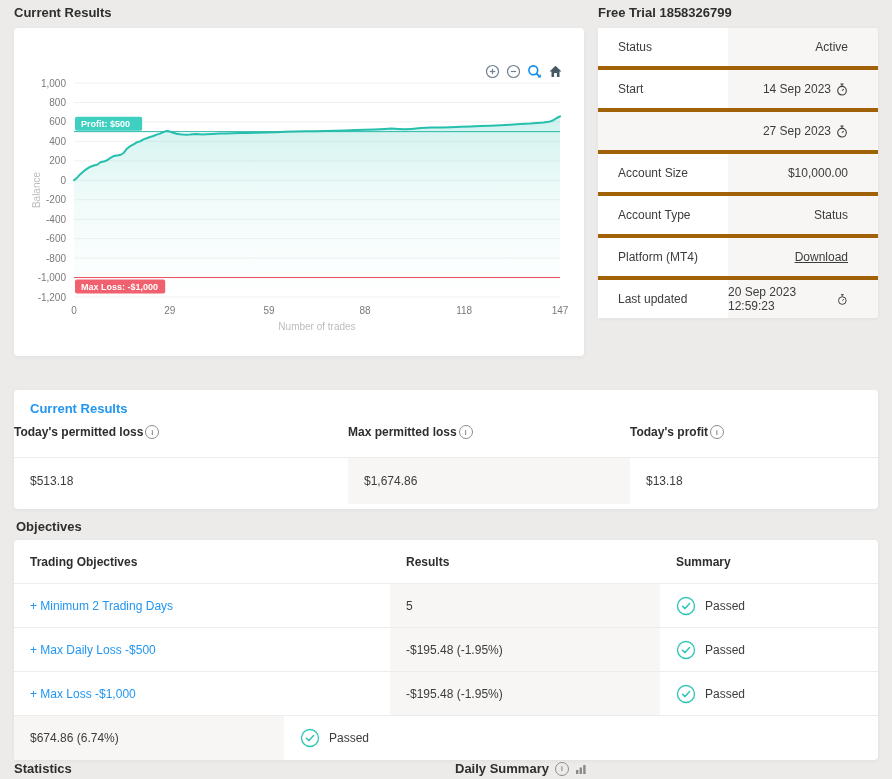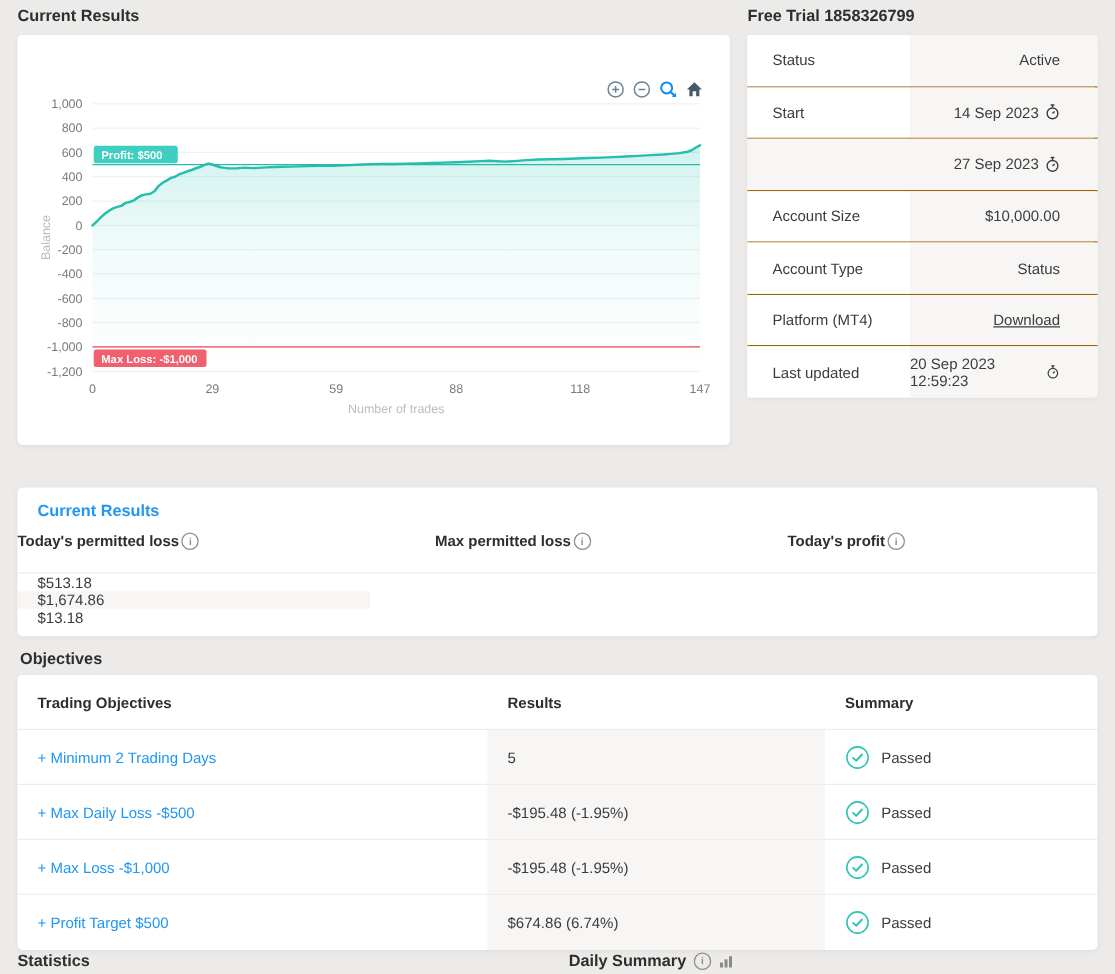--- a/index.html
+++ b/index.html
@@ -9,32 +9,32 @@
   .sec-title{position:absolute;font-size:13px;font-weight:bold;color:#2e2e2e;}
 
   
   #chart-card{left:14px;top:28px;width:570px;height:328px;}
   #chart-toolbar{position:absolute;top:35px;right:21px;display:flex;gap:5px;align-items:center;z-index:2;}
   #chart-toolbar .tbtn{width:16px;height:16px;cursor:pointer;display:flex;align-items:center;justify-content:center;}
   svg text{font-family:"Liberation Sans",sans-serif;}
 
   
   #account-card{left:598px;top:28px;width:280px;height:290px;display:flex;flex-direction:column;}
-  .acc-row{flex:1;display:flex;border-bottom:1px solid #a16207;font-size:12px;color:#3c3c3c;}
+  .acc-row{flex:1;display:flex;border-bottom:4px solid #a16207;font-size:12px;color:#3c3c3c;}
   .acc-row:last-child{border-bottom:none;}
   .acc-label{width:110px;display:flex;align-items:center;padding-left:20px;background:#fff;}
   .acc-value{flex:1;display:flex;align-items:center;justify-content:flex-end;gap:5px;padding-right:30px;background:#f7f6f5;border-radius:0 3px 3px 0;}
   .dl-link{text-decoration:underline;cursor:pointer;color:#3c3c3c;}
 
   
   #results-card{left:14px;top:390px;width:864px;height:119px;}
   .rc-title{padding:11px 0 0 16px;font-size:13px;font-weight:bold;color:#2196f3;cursor:pointer;display:inline-block;}
   .rc-head{display:flex;height:33px;margin-top:8px;}
   .rc-head .col{display:flex;align-items:flex-start;gap:2px;font-size:12px;font-weight:bold;color:#2e2e2e;box-sizing:border-box;border-bottom:1px solid #efedec;}
-  .rc-vals{display:flex;height:46px;flex-direction:column;}
+  .rc-vals{display:flex;height:46px;}
   .rc-vals .col{display:flex;align-items:center;font-size:12px;color:#3c3c3c;padding-left:16px;box-sizing:border-box;}
   .c1{width:334px;}.c2{width:282px;}.c3{width:248px;}
   .gray{background:#f7f6f5;}
 
   
   #obj-heading{left:16px;top:519px;}
   #obj-card{left:14px;top:540px;width:864px;height:220px;}
   .obj-row{display:flex;height:44px;border-bottom:1px solid #efedec;box-sizing:border-box;}
   .obj-row:last-child{border-bottom:none;}
   .obj-row .cell{display:flex;align-items:center;box-sizing:border-box;font-size:12px;color:#3c3c3c;padding-left:16px;}
@@ -272,23 +272,20 @@
         <svg width="20" height="20" viewBox="0 0 20 20">
               <circle cx="10" cy="10" r="8.5" fill="#fff" stroke="#2cc5b5" stroke-width="1.3"></circle>
               <polyline points="6.5,10.3 9,12.6 13.6,7.6" fill="none" stroke="#2cc5b5" stroke-width="1.5" stroke-linecap="round" stroke-linejoin="round"></polyline>
             </svg>
         <span>Passed</span>
           </span>
         </div>
     </div>
 
     <div class="obj-row">
-      <div class="cell o1">
-          <span class="obj-link">+ Profit Target $500</span>
-        </div>
       <div class="cell o2 gray">$674.86 (6.74%)</div>
       <div class="cell o3">
           <span class="passed">
         <svg width="20" height="20" viewBox="0 0 20 20">
               <circle cx="10" cy="10" r="8.5" fill="#fff" stroke="#2cc5b5" stroke-width="1.3"></circle>
               <polyline points="6.5,10.3 9,12.6 13.6,7.6" fill="none" stroke="#2cc5b5" stroke-width="1.5" stroke-linecap="round" stroke-linejoin="round"></polyline>
             </svg>
         <span>Passed</span>
           </span>
         </div>

